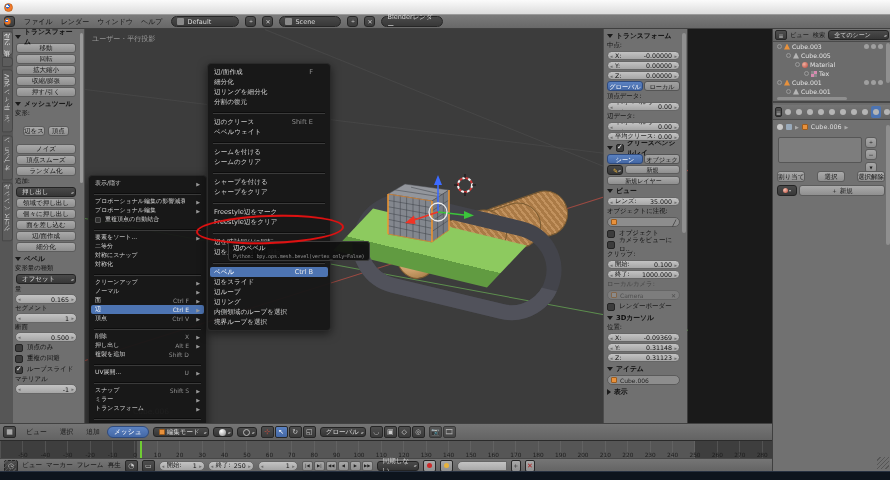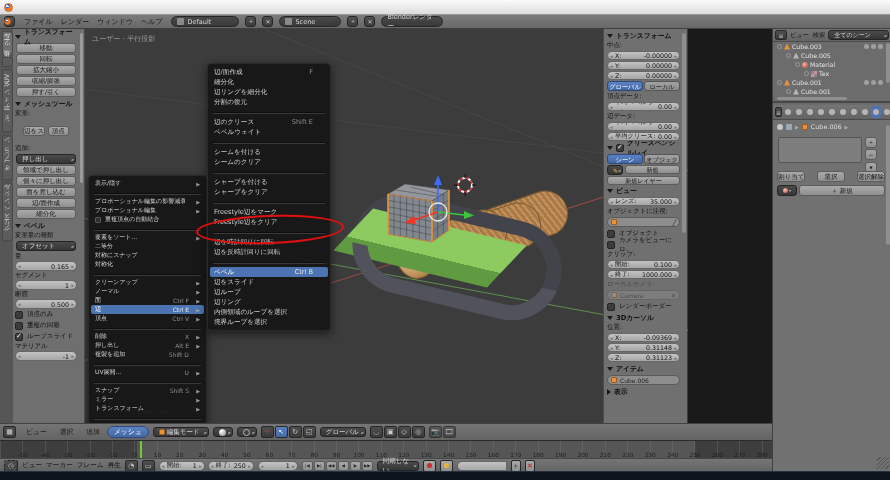--- a/index.html
+++ b/index.html
@@ -246,20 +246,26 @@
         </div>
       <div class="ph">
           <span class="tri"></span>
           <span>メッシュツール</span>
         </div>
       <div class="lab">変形:</div>
       <div class="split">
 
       <div class="btn">辺をス</div>
           <div class="btn">頂点</div>
+        </div>
+      <div>
+
+      <div class="btn">ノイズ</div>
+          <div class="btn">頂点スムーズ</div>
+          <div class="btn">ランダム化</div>
         </div>
       <div class="lab">追加:</div>
       <div class="darksel" style="margin:1px">
           <span>押し出し</span>
         </div>
       <div>
 
       <div class="btn">領域で押し出し</div>
           <div class="btn">個々に押し出し</div>
           <div class="btn">面を差し込む</div>
@@ -699,20 +705,24 @@
             <span class="sub">▶</span>
           </div>
           <div class="mi">
             <span class="lbl">境界ループを選択</span>
             <span class="sc"></span>
             <span class="sub">▶</span>
           </div>
         </div>
     </div>
 
+    <div id="tooltip">
+      <div class="tt1">辺のベベル</div>
+      <div class="tt2">Python: bpy.ops.mesh.bevel(vertex_only=False)</div>
+    </div>
 
     <div id="red-ellipse"></div>
   </div>
 
   <div id="vheader">
     <span class="hicon">▦</span>
     <span style="display:flex;gap:1px;align-items:center">
 
     <span class="chip">ビュー</span>
         <span class="chip">選択</span>

